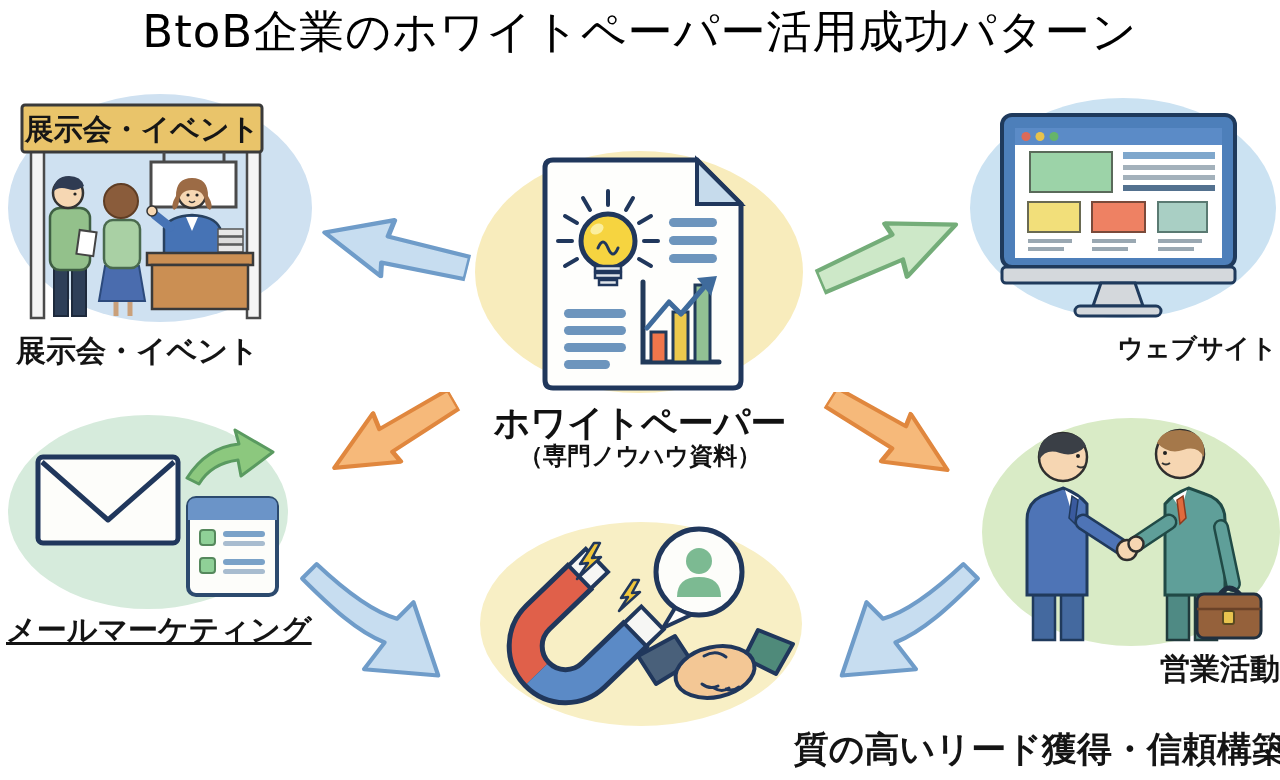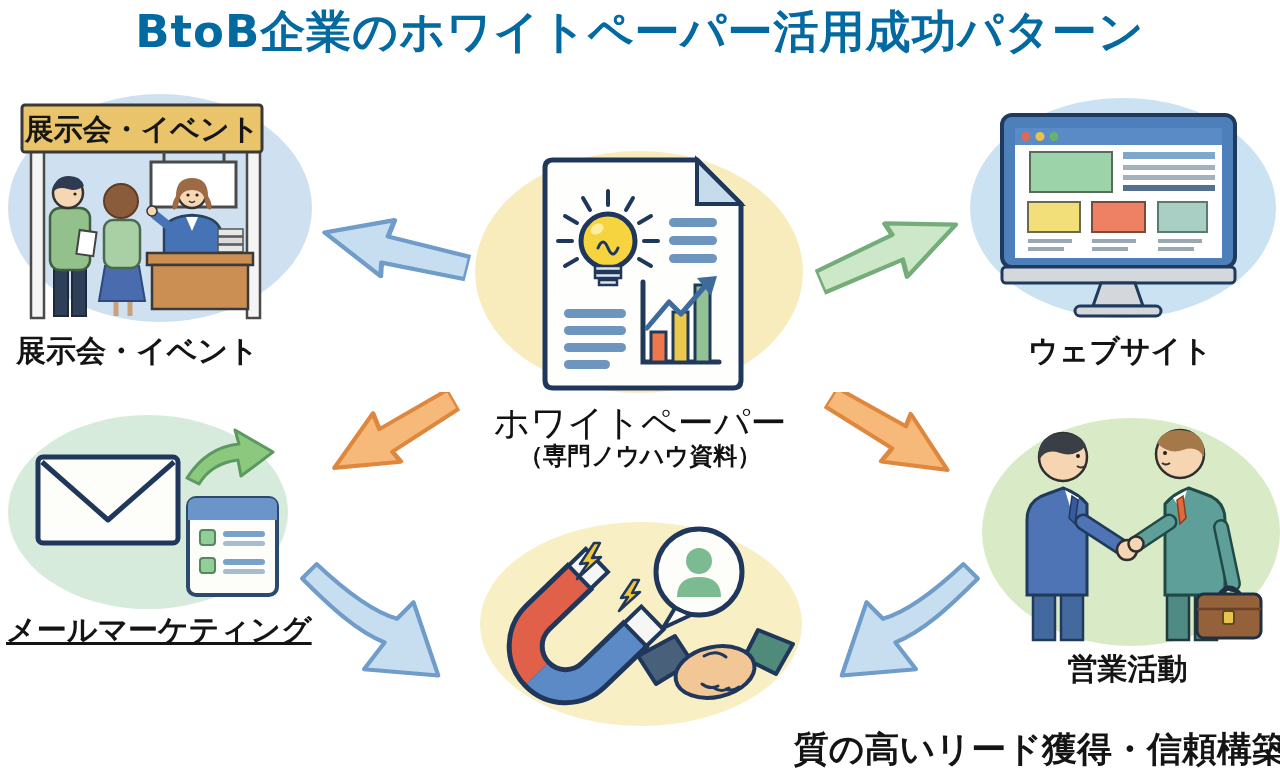--- a/index.html
+++ b/index.html
@@ -1,28 +1,28 @@
 <!DOCTYPE html>
 <html><head>
 <meta charset="utf-8">
 <style>
   html,body{margin:0;padding:0;background:#ffffff;}
   .canvas{position:relative;width:1280px;height:780px;background:#ffffff;overflow:hidden;
           font-family:"DejaVu Sans","Liberation Sans",sans-serif;color:#111;}
   .title{position:absolute;top:2px;left:0;width:1280px;text-align:center;
-         font-size:45px;font-weight:700;letter-spacing:1px;margin:0;color:#0369a1;}
+         font-size:45px;font-weight:400;letter-spacing:1px;margin:0;color:#000000;}
   .node-svg{position:absolute;display:block;}
   .label{position:absolute;font-weight:800;color:#141414;white-space:nowrap;}
   .lbl-exhibition{left:16px;top:331px;font-size:30px;}
-  .lbl-website{left:963px;top:331px;width:314px;text-align:center;font-size:30px;}
+  .lbl-website{left:963px;top:331px;width:314px;text-align:right;font-size:26px;}
   .lbl-email{left:6px;top:610px;font-size:30px;text-decoration:underline;}
-  .lbl-sales{left:975px;top:649px;width:305px;text-align:center;font-size:30px;}
+  .lbl-sales{left:975px;top:649px;width:305px;text-align:right;font-size:30px;}
   .lbl-lead{left:7px;top:726px;width:1280px;text-align:right;font-size:35px;}
   .wp-label{position:absolute;left:440px;top:403px;width:400px;text-align:center;line-height:1.12;}
-  .wp-label .l1{font-size:36px;font-weight:400;}
+  .wp-label .l1{font-size:36px;font-weight:700;}
   .wp-label .l2{font-size:24px;font-weight:800;}
   svg text{font-family:"DejaVu Sans","Liberation Sans",sans-serif;}
 </style>
 </head>
 <body>
 
 <div class="canvas">
 
   <h1 class="title">BtoB企業のホワイトペーパー活用成功パターン</h1>
 

